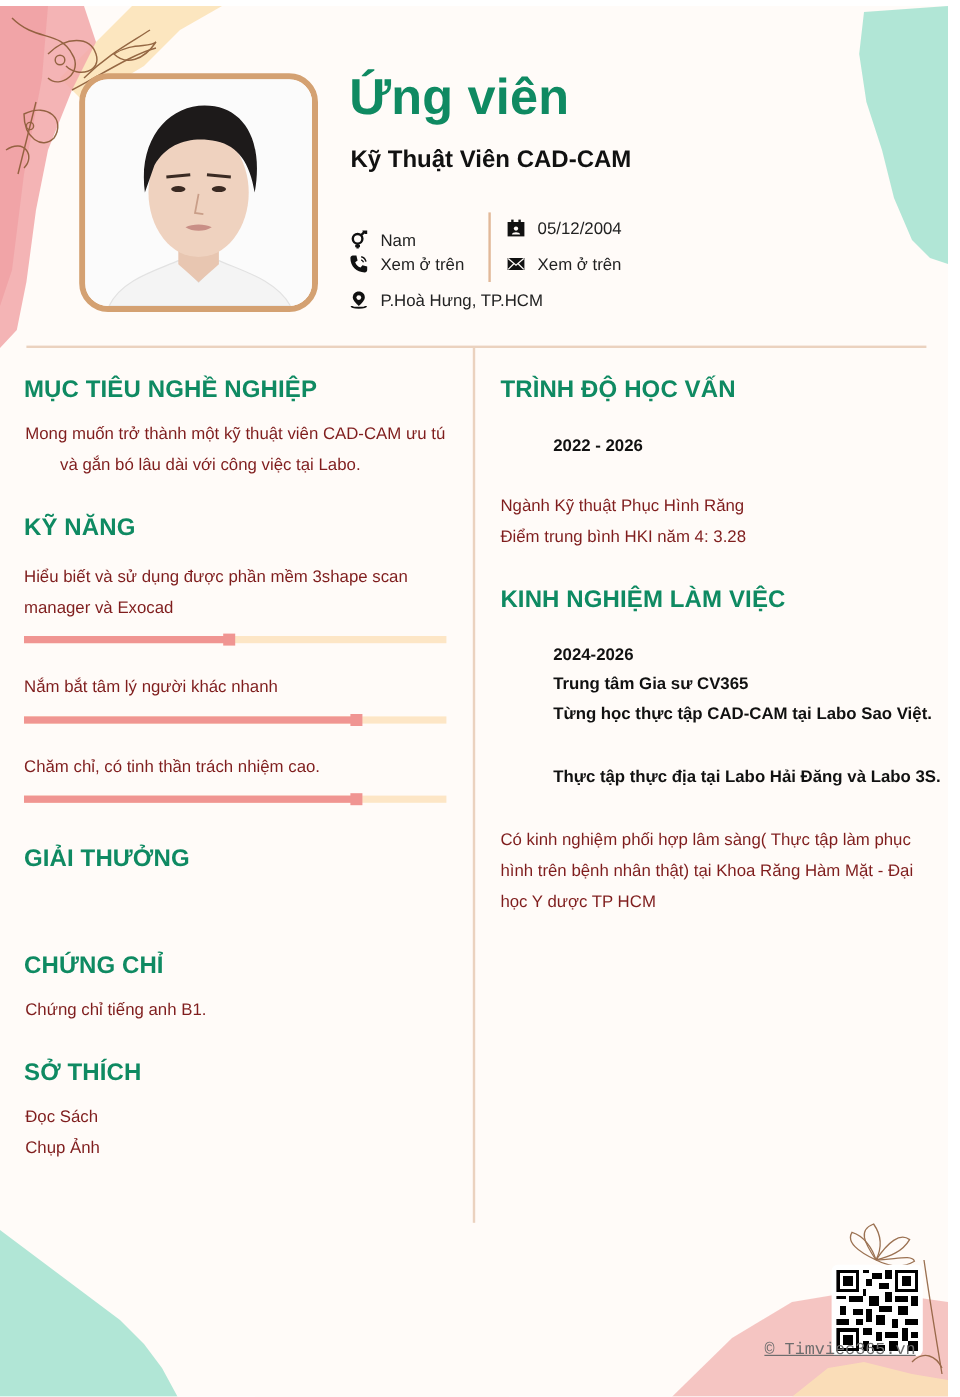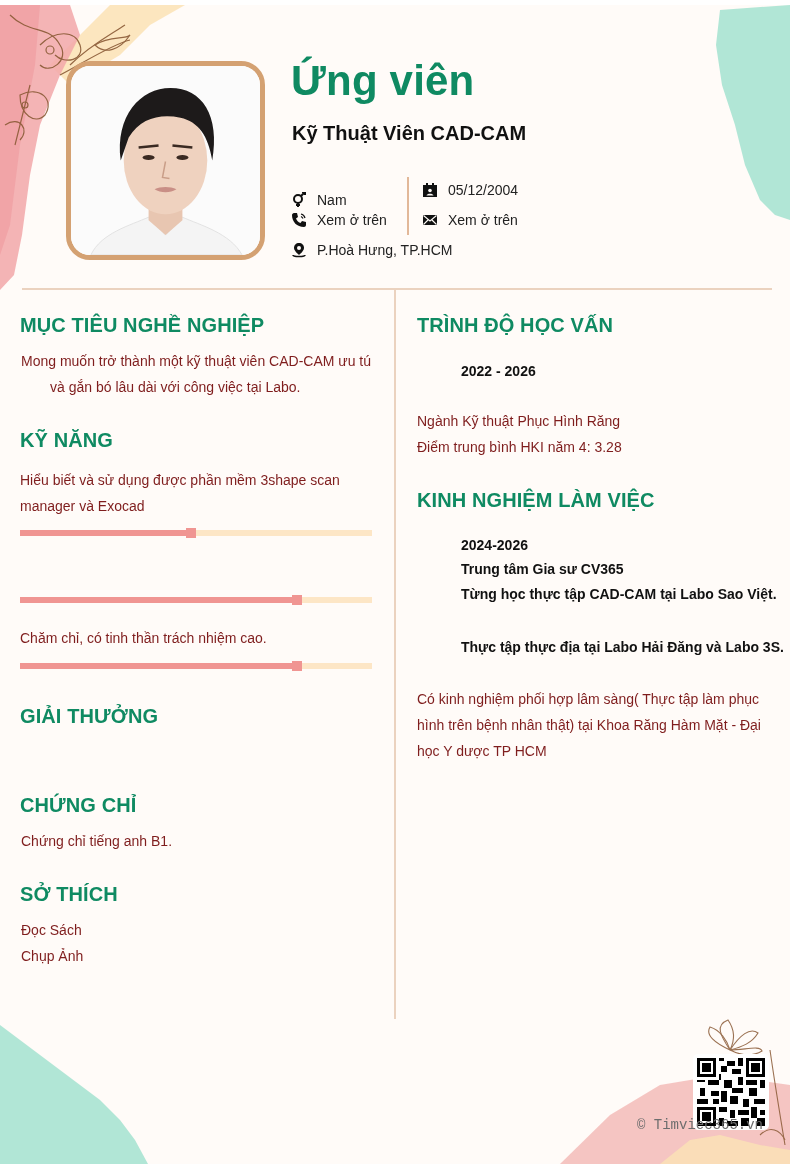--- a/index.html
+++ b/index.html
@@ -28,21 +28,21 @@
   .sec-title { position: absolute; font-size: 20px; font-weight: 700; color: #0f8a62; letter-spacing: 0.1px; }
   .txt { position: absolute; font-size: 14px; line-height: 26px; color: #7f1d1d; }
   .bold { font-weight: 700; color: #111; margin-left: 44px; }
 
   .bar { position: absolute; left: 20px; width: 352px; height: 6px; background: #fde6c6; }
   .bar .fill { position: absolute; left: 0; top: 0; height: 6px; background: #f09592; }
   .bar .knob { position: absolute; top: -2px; width: 10px; height: 10px; background: #f09592; }
 
   .qr { position: absolute; left: 693px; top: 1049px; width: 76px; height: 76px; background: #ffffff; border-radius: 5px; padding: 4px; }
   .qr svg { width: 68px; height: 68px; display: block; }
-  .copyright { position: absolute; left: 637px; top: 1112px; font-family: "Liberation Mono", "DejaVu Sans Mono", monospace; font-size: 14px; color: #6d6d6d; }
+  .copyright { position: absolute; left: 637px; top: 1112px; font-family: "Liberation Mono", "DejaVu Sans Mono", monospace; font-size: 14px; color: #6d6d6d; text-decoration: underline; }
 </style>
 </head>
 <body>
 
 <div class="page">
 
   <svg class="deco-svg" width="790" height="1159" viewBox="0 0 790 1159">
 
     <path d="M110 0 L185 0 L150 20 L120 50 L70 80 L50 60 Z" fill="#fbe2b5" opacity="0.85"></path>
 
@@ -166,20 +166,21 @@
 
   <div class="sec-title" style="left:20px; top:424px;">KỸ NĂNG</div>
 
   <div class="txt" style="left:20px; top:462px;">Hiểu biết và sử dụng được phần mềm 3shape scan</div>
   <div class="txt" style="left:20px; top:488px;">manager và Exocad</div>
   <div class="bar" style="top:525px;">
     <div class="fill" style="width:171px;"></div>
     <div class="knob" style="left:166px;"></div>
   </div>
 
+  <div class="txt" style="left:20px; top:554px;">Nắm bắt tâm lý người khác nhanh</div>
   <div class="bar" style="top:592px;">
     <div class="fill" style="width:277px;"></div>
     <div class="knob" style="left:272px;"></div>
   </div>
 
   <div class="txt" style="left:20px; top:620px;">Chăm chỉ, có tinh thần trách nhiệm cao.</div>
   <div class="bar" style="top:658px;">
     <div class="fill" style="width:277px;"></div>
     <div class="knob" style="left:272px;"></div>
   </div>

